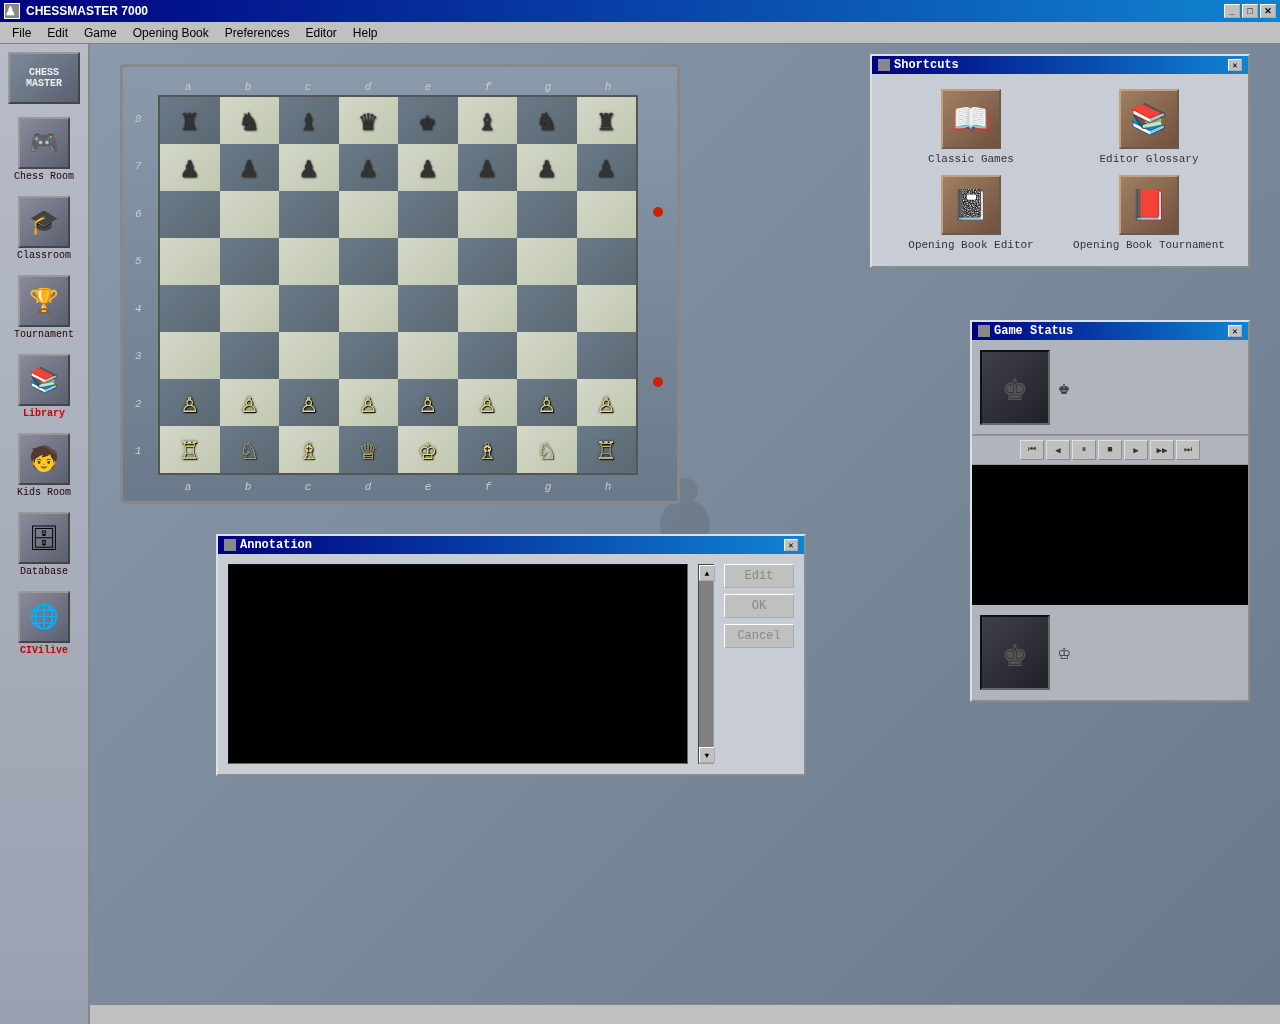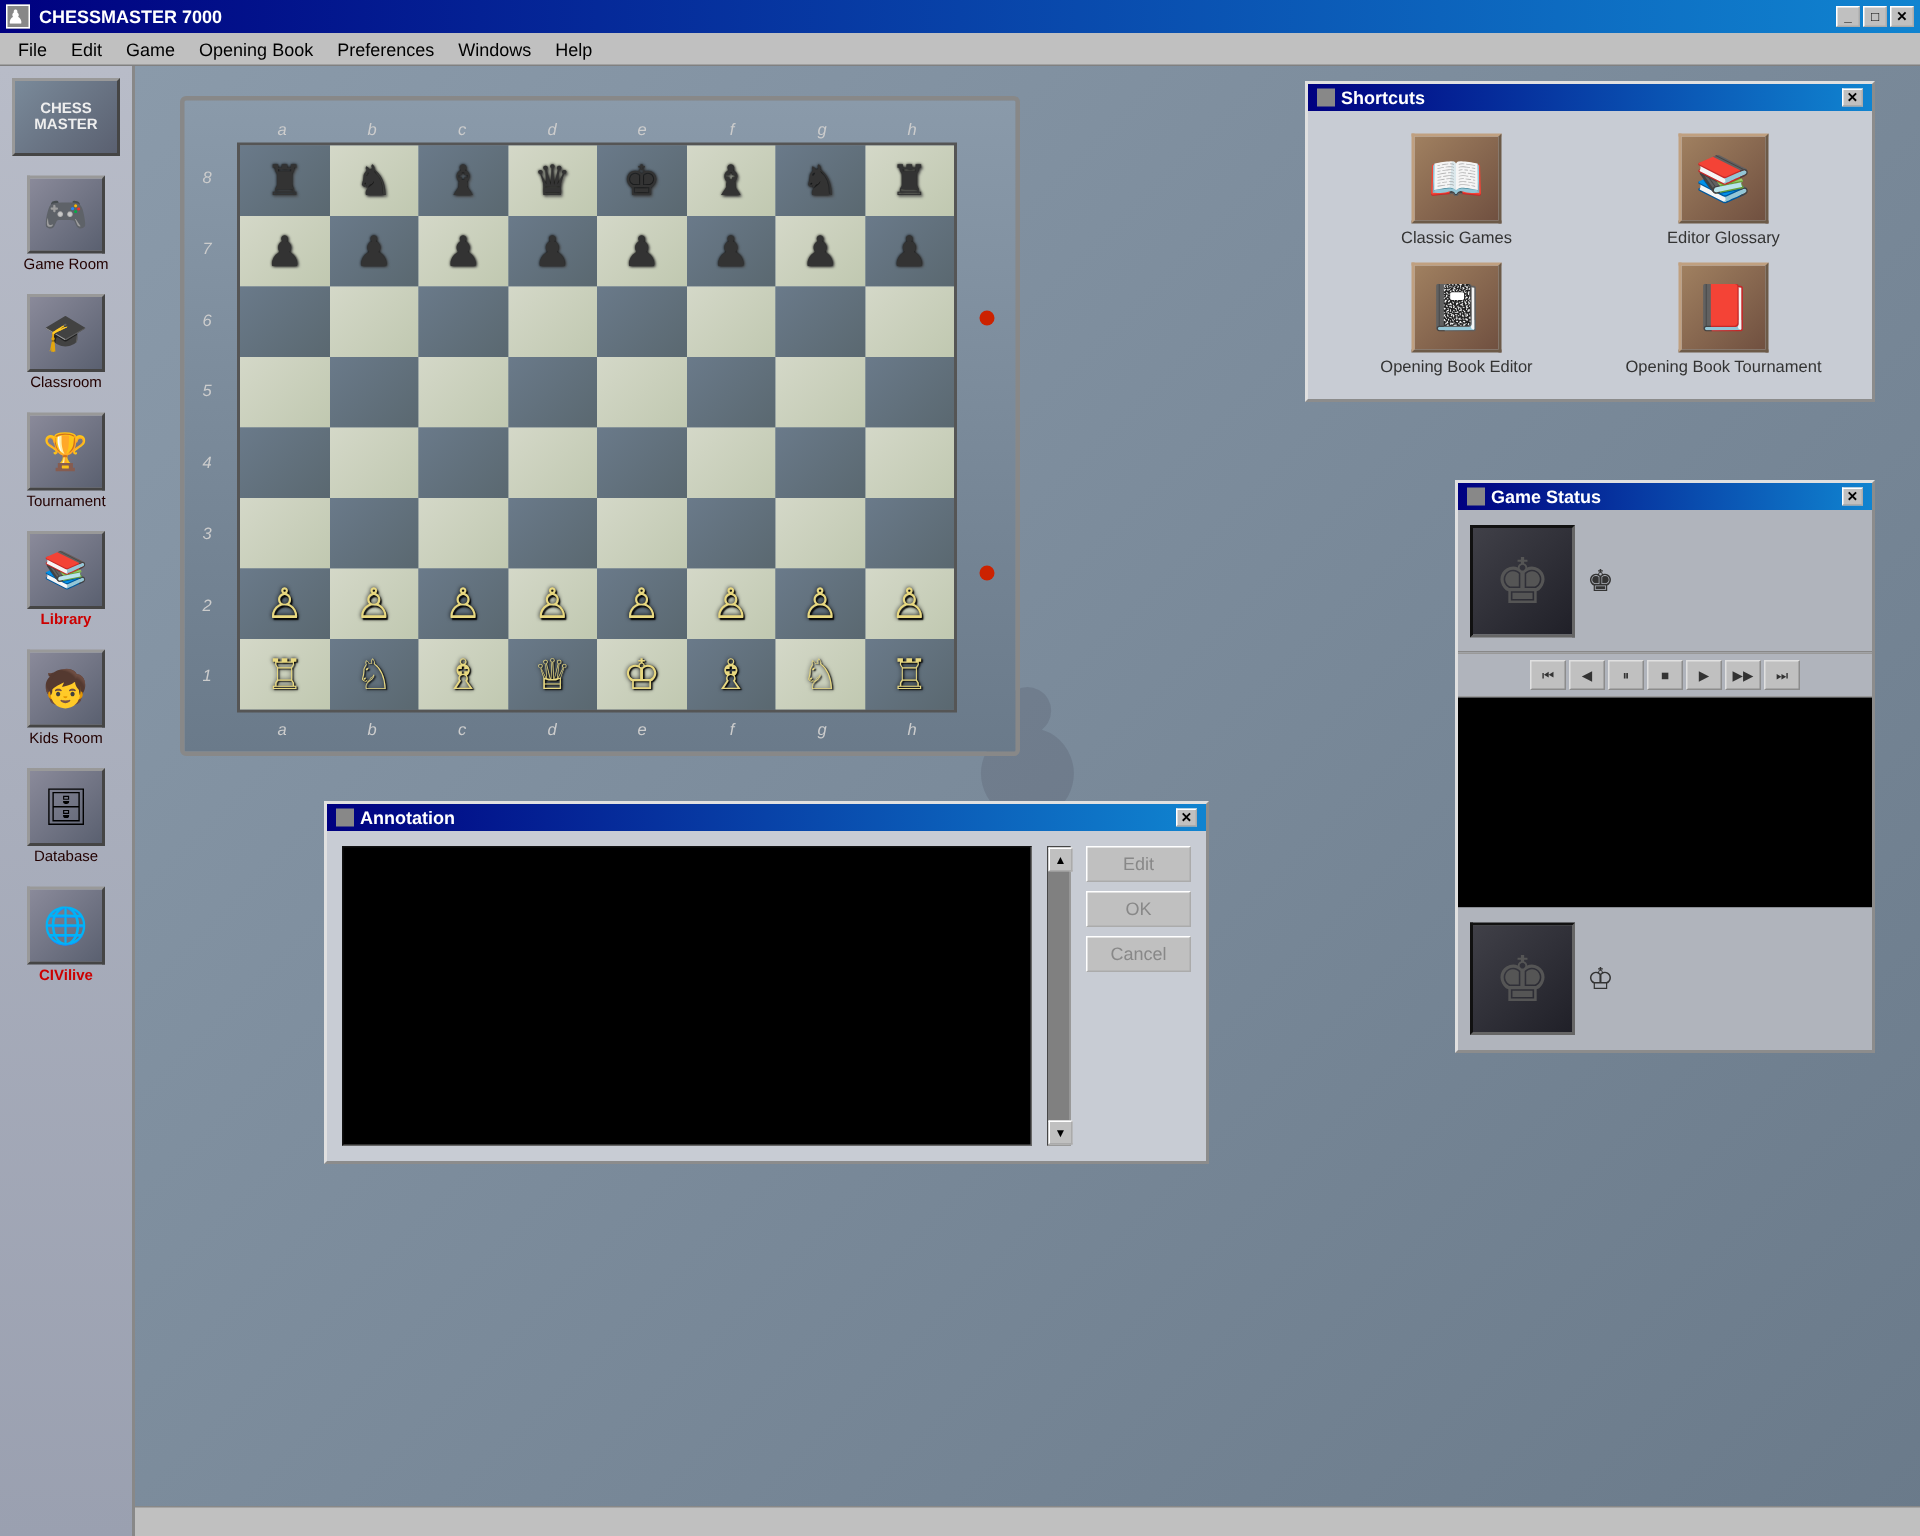--- a/index.html
+++ b/index.html
@@ -60,20 +60,21 @@
       cursor: pointer;
       color: #000;
     }
 
     
     #main {
       display: flex;
       width: 1280px;
       height: calc(1024px - 44px);
       position: relative;
+      font-family: Liberation Mono, monospace;
     }
 
     
     #sidebar {
       width: 90px;
       background: linear-gradient(to bottom, #b8bcc8, #9aa0b0);
       border-right: 2px solid #888;
       display: flex;
       flex-direction: column;
       align-items: center;
@@ -419,34 +420,34 @@
     <div class="title-btn">✕</div>
   </div>
 </div>
 
 <div id="menu-bar">
   <span class="menu-item">File</span>
   <span class="menu-item">Edit</span>
   <span class="menu-item">Game</span>
   <span class="menu-item">Opening Book</span>
   <span class="menu-item">Preferences</span>
-  <span class="menu-item">Windows</span>
+  <span class="menu-item">Editor</span>
   <span class="menu-item">Help</span>
 </div>
 
 <div id="main">
 
   <div id="sidebar">
 
     <div style="width:72px;height:52px;background:linear-gradient(135deg,#7a8a9a,#5a6070);border:2px outset #999;display:flex;align-items:center;justify-content:center;margin-bottom:4px;">
       <span style="font-size:10px;color:#eee;text-align:center;font-weight:bold;">CHESS<br>MASTER</span>
     </div>
     <div class="sidebar-btn">
       <div class="sidebar-icon">🎮</div>
-      <span class="sidebar-label">Game Room</span>
+      <span class="sidebar-label">Chess Room</span>
     </div>
     <div class="sidebar-btn">
       <div class="sidebar-icon">🎓</div>
       <span class="sidebar-label">Classroom</span>
     </div>
     <div class="sidebar-btn">
       <div class="sidebar-icon">🏆</div>
       <span class="sidebar-label">Tournament</span>
     </div>
     <div class="sidebar-btn">

